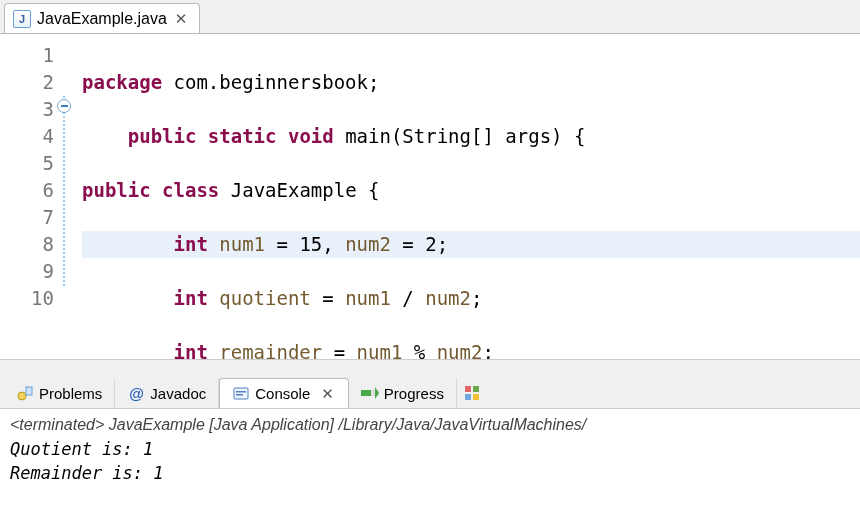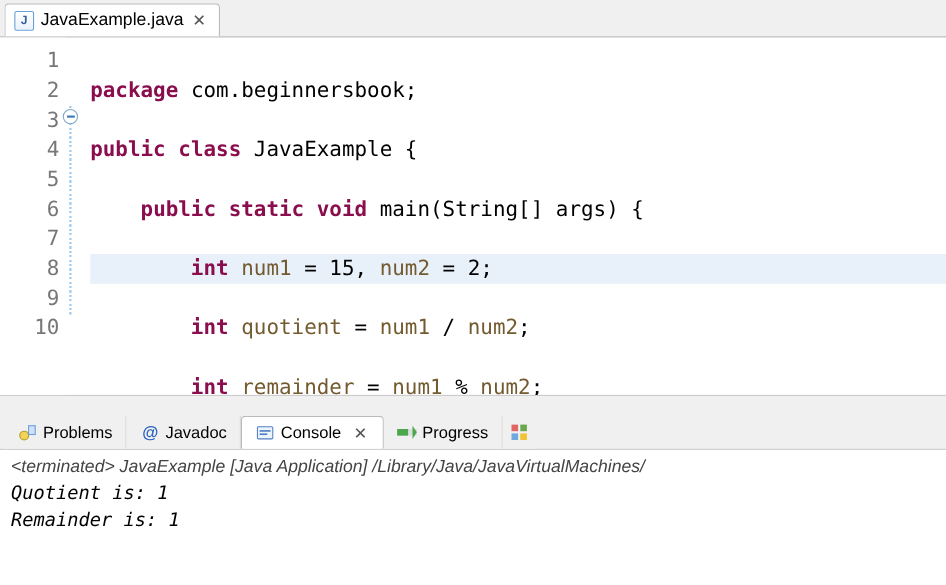--- a/index.html
+++ b/index.html
@@ -166,22 +166,22 @@
     <div class="gut-ln">8</div>
     <div class="gut-ln">9</div>
     <div class="gut-ln">10</div>
   </div>
   <div class="fold-strip">
     <div class="fold-range"></div>
     <div class="fold-circle"></div>
   </div>
   <div class="code-area">
 <div class="ln"><span class="kw">package</span> <span class="pkg">com.beginnersbook;</span></div>
+<div class="ln">    <span class="kw">public</span> <span class="kw">static</span> <span class="kw">void</span> <span>main(String[] args) {</span></div>
 <div class="ln"><span class="kw">public</span> <span class="kw">class</span> <span>JavaExample</span> <span>{</span></div>
-<div class="ln">    <span class="kw">public</span> <span class="kw">static</span> <span class="kw">void</span> <span>main(String[] args) {</span></div>
 <div class="ln hl">        <span class="kw">int</span> <span class="var">num1</span><span> = 15, </span><span class="var">num2</span><span> = 2;</span></div>
 <div class="ln">        <span class="kw">int</span> <span class="var">quotient</span> = <span class="var">num1</span><span> / </span><span class="var">num2</span>;</div>
 <div class="ln">        <span class="kw">int</span> <span class="var">remainder</span> = <span class="var">num1</span><span> % </span><span class="var">num2</span>;</div>
 
 
 
 
   </div>
 </div>
 

